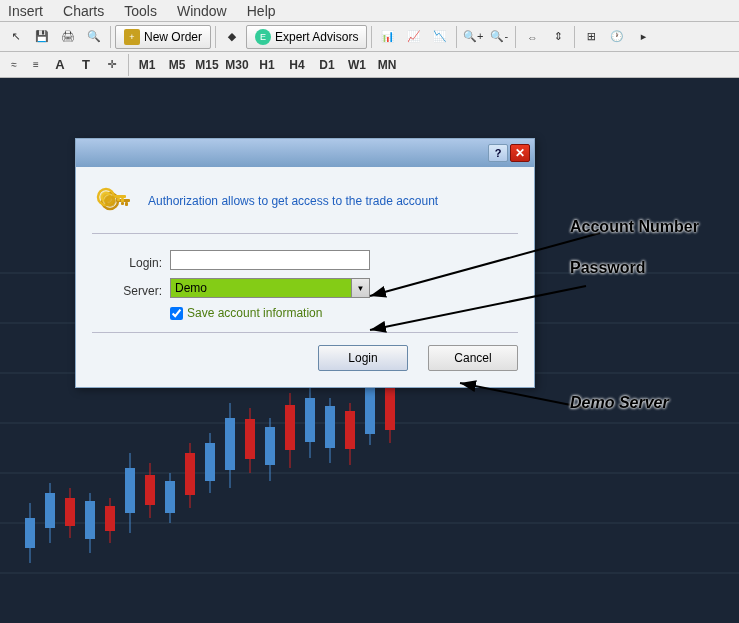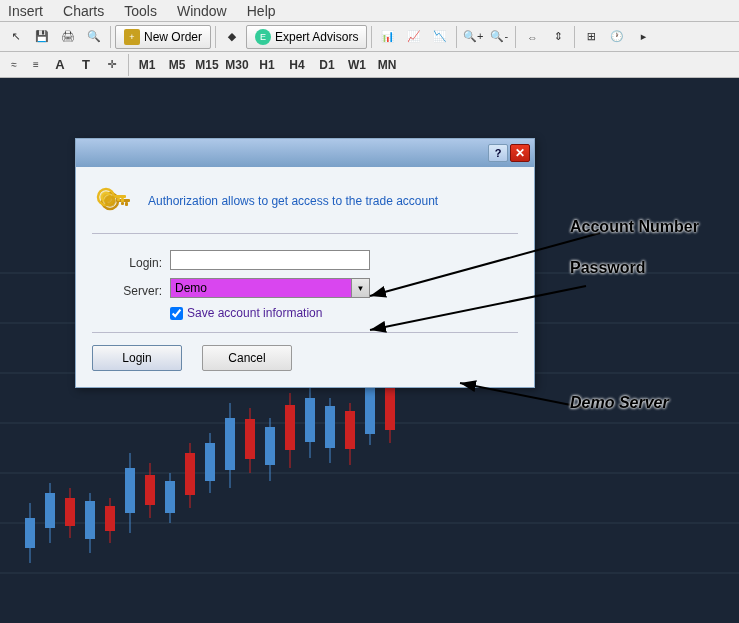--- a/index.html
+++ b/index.html
@@ -213,21 +213,21 @@
       height: 20px;
       border: 1px solid #888;
       background: white;
       padding: 0 4px;
       font-size: 12px;
     }
     .form-select-wrapper {
       width: 200px;
       height: 20px;
       border: 1px solid #888;
-      background: #d946ef;
+      background: #84cc16;
       display: flex;
       align-items: center;
       position: relative;
     }
     .form-select-value {
       flex: 1;
       padding: 0 4px;
       font-size: 12px;
     }
     .form-select-arrow {
@@ -247,32 +247,32 @@
       align-items: center;
       margin-left: 78px;
       margin-bottom: 12px;
       gap: 4px;
     }
     .checkbox-row input[type=checkbox] {
       width: 13px; height: 13px;
     }
     .checkbox-label {
       font-size: 12px;
-      color: #4c1d95;
+      color: #4d7c0f;
     }
 
     .dialog-divider {
       border: none;
       border-top: 1px solid #bbc;
       margin-bottom: 12px;
     }
 
     .dialog-buttons {
       display: flex;
-      justify-content: flex-start;
+      justify-content: flex-end;
       gap: 8px;
     }
     .dialog-btn {
       width: 90px;
       height: 26px;
       font-size: 12px;
       cursor: pointer;
       border-radius: 2px;
     }
     .btn-login {

